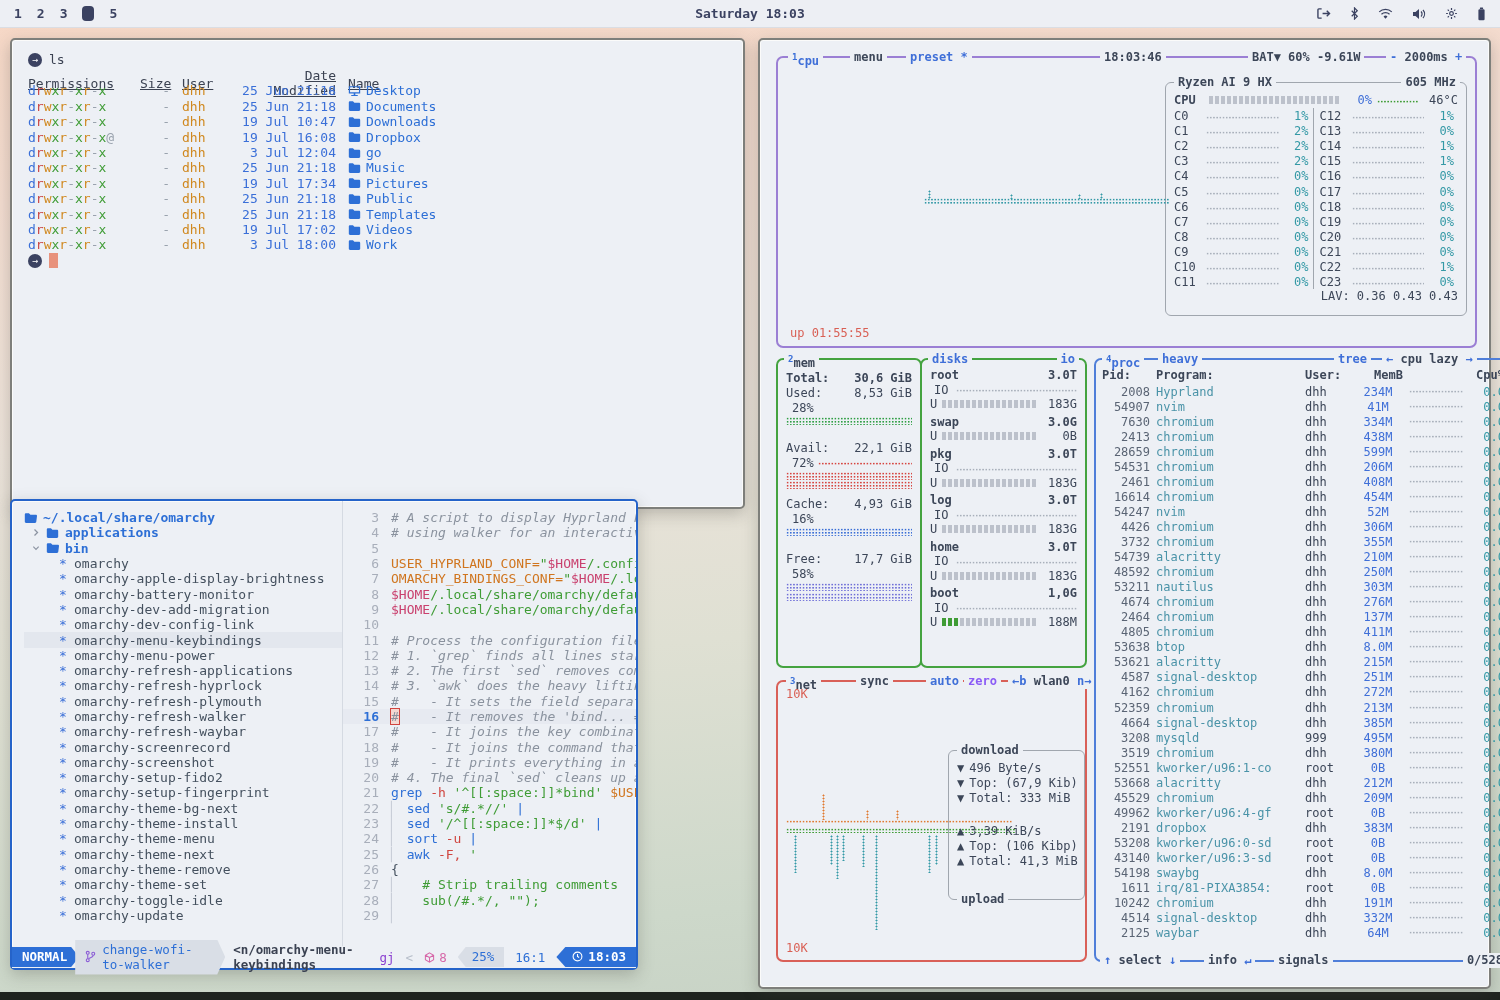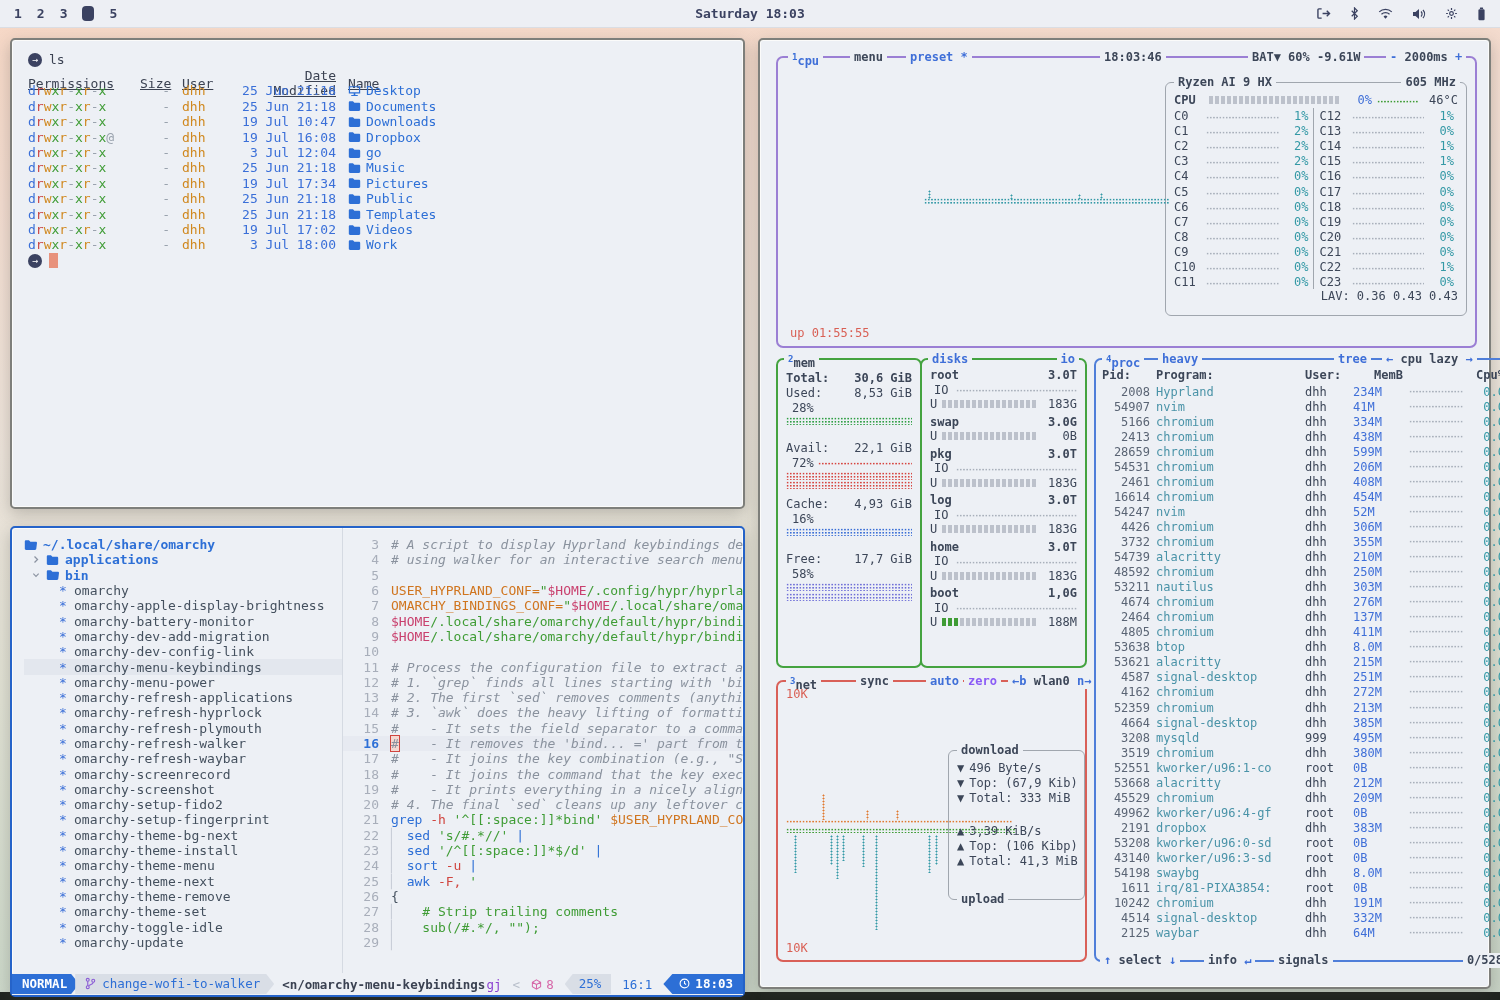--- a/index.html
+++ b/index.html
@@ -26,21 +26,21 @@
   .term-line{display:flex;align-items:center;gap:7px;height:16px}
   .pr-circle{width:14px;height:14px;border-radius:50%;background:#3b4261;color:#fff;font-size:10px;line-height:14px;text-align:center;flex:0 0 14px}
   .cursor-block{display:inline-block;width:9px;height:15px;background:#e8927c}
   .ls-grid{display:grid;grid-template-columns:100px 30px 42px 100px 1fr;column-gap:12px;height:15.4px;align-items:center}
   .ls-grid .c-size{text-align:right}.ls-grid .c-date{text-align:right}
   .ls-head span{color:#3b4252;text-decoration:underline}
   .c-user{color:#d0881f}.c-date{color:#3a6fd8}
   .c-name{color:#2d6fd6;display:flex;align-items:center;gap:5px;font-weight:500}
   .pm-d{color:#3a6fd8}.pm-r1{color:#c94545}.pm-w{color:#d0881f}.pm-x{color:#3f9c35}.pm-r{color:#d0881f}.pm-o{color:#9aa3ae}
   
-  #nvim-win{left:10px;top:526px;width:735px;height:471px;font-size:13px;color:#44505e}
+  #nvim-win{left:10px;top:499px;width:628px;height:471px;font-size:13px;color:#44505e}
   .tree-pane{position:absolute;left:0;top:0;bottom:22px;width:330px;padding:9px 0 0 12px;box-sizing:border-box;overflow:hidden}
   .tree-row{display:flex;align-items:center;gap:6px;height:15.3px;white-space:nowrap}
   .tree-row .chev{color:#8b93a1;display:inline-flex;width:8px}
   .tree-folder{color:#2d6fd6;font-weight:bold}
   .tree-star{color:#3a6fd8;width:10px;text-align:center}
   .tree-sel{background:#e3e7ee}
   .code-pane{position:absolute;left:330px;top:0;right:0;bottom:22px;padding-top:9px;overflow:hidden;border-left:1px solid #d5dae2}
   .code-line{display:flex;height:15.3px;white-space:pre;align-items:center}
   .code-cur-line{background:#e7eaf1}
   .lnum{width:36px;flex:0 0 36px;text-align:right;color:#a8aeba;padding-right:12px}
@@ -109,21 +109,21 @@
   #net-panel{left:16px;top:640px;width:311px;height:282px;border:2px solid #d96058}
   #net-info{position:absolute;left:170px;top:68px;width:137px;height:150px;border:1.5px solid #a0a6ae;border-radius:6px;padding:9px 6px 4px 8px;box-sizing:border-box}
   .net-line{display:flex;height:15px;align-items:center;gap:5px;white-space:nowrap}
   .spike{position:absolute;width:3px}
   
   #proc-panel{left:334px;top:318px;width:433px;height:604px;border:2px solid #4f7ed9}
   .proc-head{display:grid;grid-template-columns:48px 1fr 42px 50px 54px 36px 10px;column-gap:6px;padding:8px 4px 2px 6px;font-weight:bold}
   .proc-rows{padding:0 4px 0 6px}
   .proc-row{display:grid;grid-template-columns:48px 1fr 42px 50px 54px 36px 10px;column-gap:6px;height:15.05px;align-items:center}
   .pr-pid{text-align:right;color:#5a6474}
-  .pr-mem{text-align:left;color:#3f6fd8}
+  .pr-mem{text-align:center;color:#3f6fd8}
   .pr-dots{height:4px;color:#a9b0bb;align-self:center}
   .pr-cpu{text-align:right;color:#3499a6}
   .proc-scroll{position:absolute;right:5px;top:24px;width:7px;height:15px;background:#3c4658}
   
   .icon{display:inline-flex;align-items:center}
 </style>
 </head>
 <body>
 
 <div class="topbar">
@@ -925,21 +925,21 @@
         <div class="proc-row">
           <span class="pr-pid">54907</span>
           <span class="tprog">nvim</span>
           <span class="tdark">dhh</span>
           <span class="pr-mem">41M</span>
           <span class="pr-dots dots"></span>
           <span class="pr-cpu">0.0</span>
           <span></span>
         </div>
         <div class="proc-row">
-          <span class="pr-pid">5166</span>
+          <span class="pr-pid">7630</span>
           <span class="tprog">chromium</span>
           <span class="tdark">dhh</span>
           <span class="pr-mem">334M</span>
           <span class="pr-dots dots"></span>
           <span class="pr-cpu">0.0</span>
           <span></span>
         </div>
         <div class="proc-row">
           <span class="pr-pid">2413</span>
           <span class="tprog">chromium</span>

